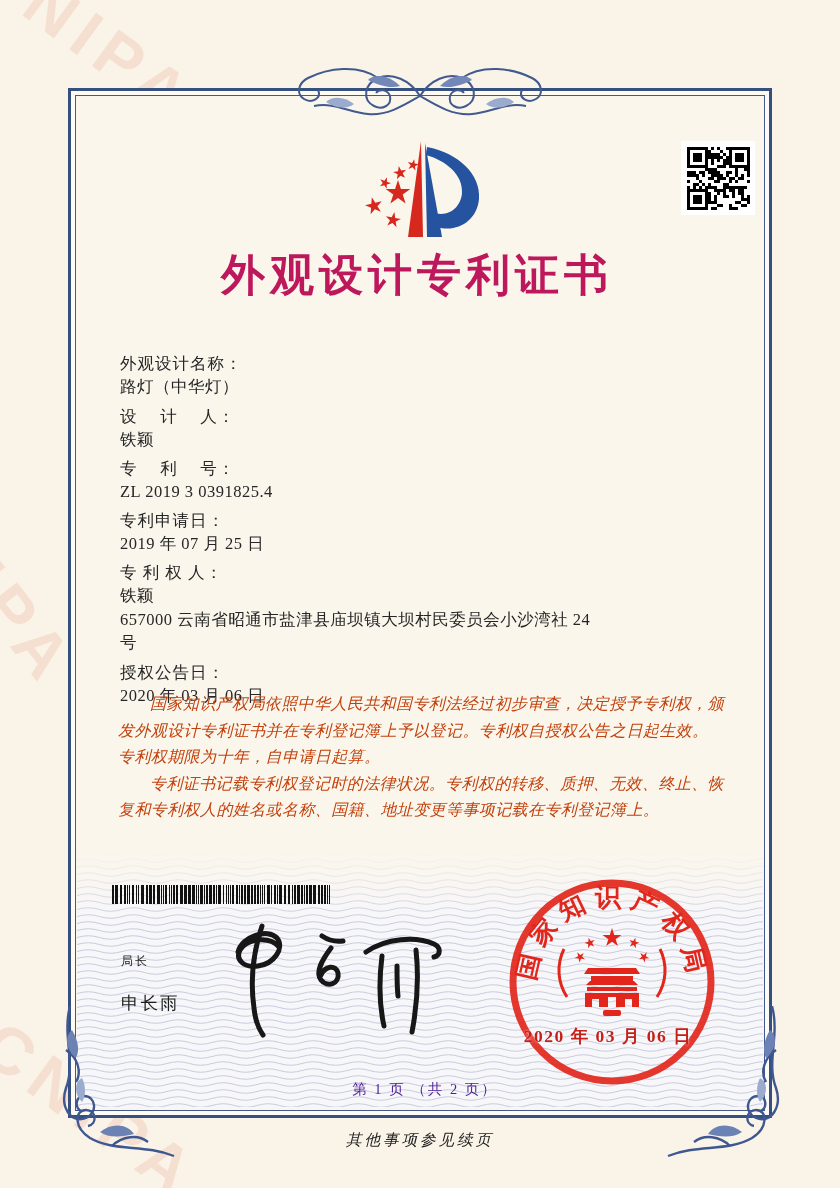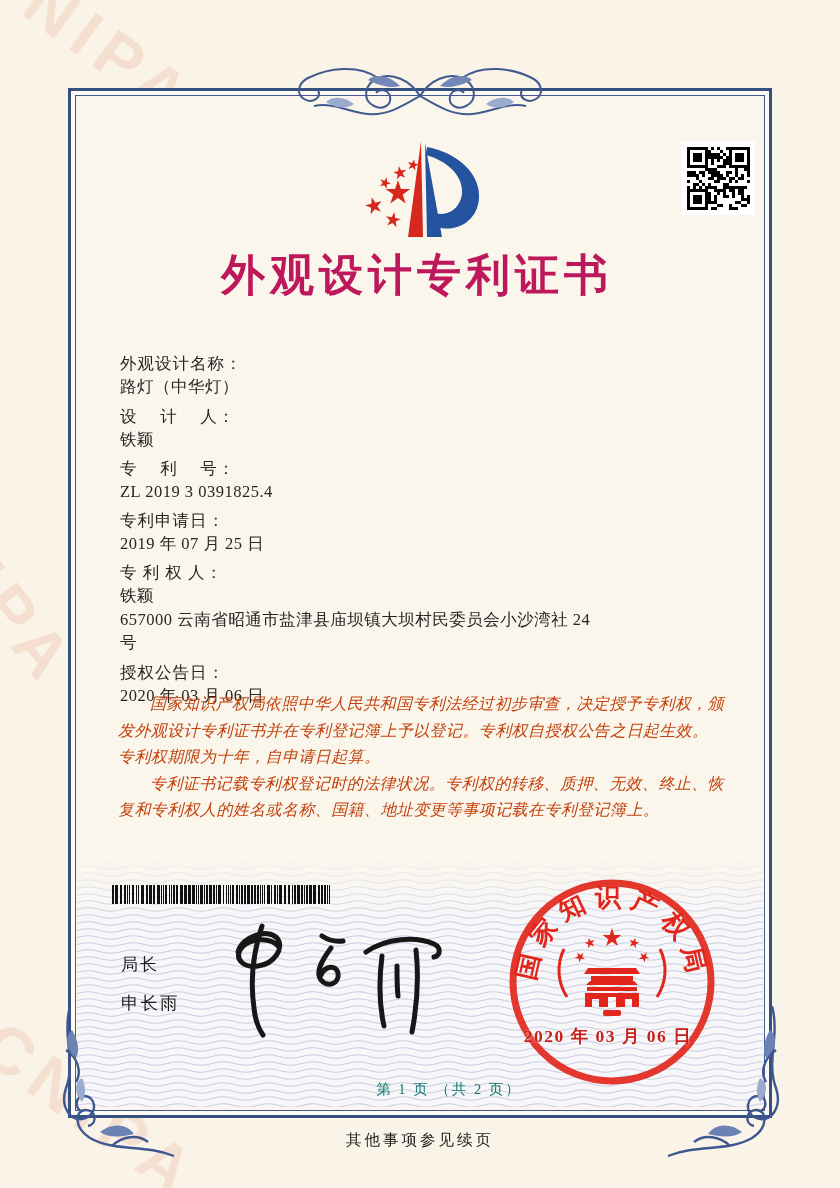--- a/index.html
+++ b/index.html
@@ -35,33 +35,33 @@
   .flabel{white-space:pre;letter-spacing:1px;}
   .fvalue{letter-spacing:0.5px;}
   .addr .fvalue{max-width:472px;}
   .grantno{position:absolute;left:335px;top:0;display:flex;}
 
   .bodytext{position:absolute;left:118px;top:691px;width:606px;z-index:3;
             font-size:16px;line-height:26.5px;color:#c2410c;font-style:italic;letter-spacing:0.4px;}
   .bodytext p{margin:0;text-indent:2em;}
 
   .barcode{position:absolute;left:112px;top:885px;z-index:3;}
-  .signer-title{position:absolute;left:121px;top:953px;font-size:17px;color:#1d1d1d;z-index:3;letter-spacing:2px;}
+  .signer-title{position:absolute;left:121px;top:953px;font-size:12px;color:#1d1d1d;z-index:3;letter-spacing:2px;}
   .signer-name{position:absolute;left:121px;top:991px;font-size:17.5px;color:#1d1d1d;z-index:3;letter-spacing:2px;}
   .signature{position:absolute;left:210px;top:898px;z-index:3;}
 
   .seal{position:absolute;left:506px;top:876px;z-index:3;}
   .seal-date{position:absolute;left:512px;top:1024px;width:192px;text-align:center;z-index:4;
              font-size:17.5px;font-weight:bold;color:#c6201a;letter-spacing:1.5px;
              text-shadow:0 0 3px rgba(255,255,255,0.85);}
 
-  .pageinfo{position:absolute;left:68px;top:1080px;width:698px;text-align:center;z-index:3;
-            font-size:14.5px;color:#0f766e;letter-spacing:2px;padding-left:32px;}
+  .pageinfo{position:absolute;left:76px;top:1080px;width:698px;text-align:center;z-index:3;
+            font-size:14.5px;color:#4c1d95;letter-spacing:2px;}
   .footnote{position:absolute;left:0;top:1130px;width:840px;text-align:center;z-index:3;
-            font-size:15.5px;color:#222;letter-spacing:3px;}
+            font-size:15.5px;color:#222;letter-spacing:3px;font-style:italic;}
 
   .top-orn{position:absolute;left:290px;top:64px;z-index:4;}
   .corner-orn{position:absolute;z-index:4;}
   .corner-bl{left:52px;top:1006px;}
   .corner-br{left:658px;top:1006px;transform:scaleX(-1);}
   .defs-holder{position:absolute;width:0;height:0;overflow:hidden;}
 </style>
 </head>
 <body>
 

